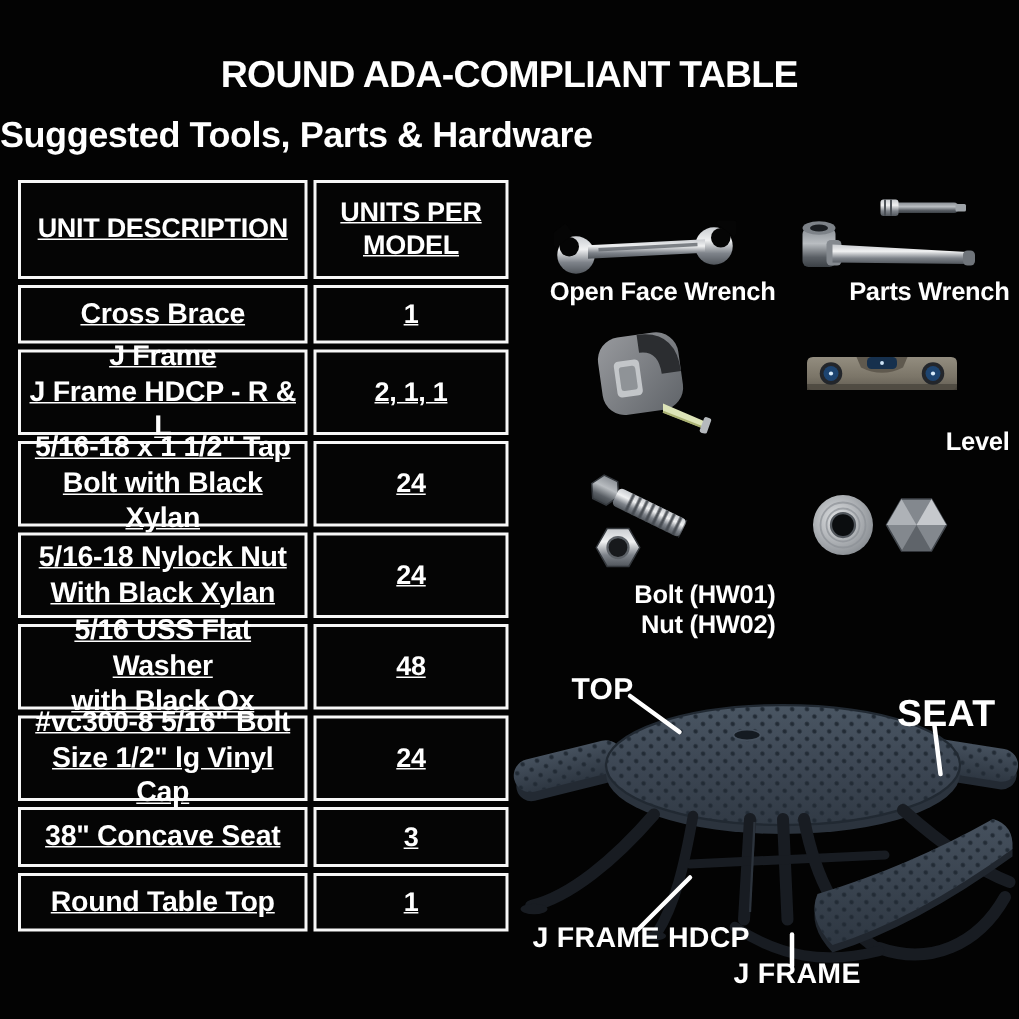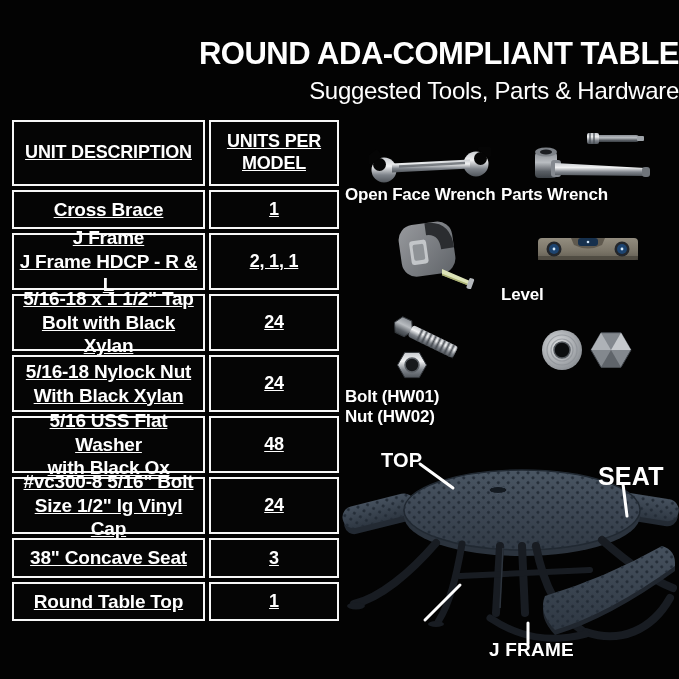--- a/index.html
+++ b/index.html
@@ -1,32 +1,32 @@
 <!DOCTYPE html>
 <html><head>
 <meta charset="utf-8">
 <style>
   html,body{margin:0;padding:0;background:#000;}
   .stage{position:relative;width:679px;height:679px;background:#030303;overflow:hidden;
          font-family:"Liberation Sans","DejaVu Sans",sans-serif;color:#fff;}
-  .title{position:absolute;top:36px;left:0;width:100%;text-align:right;
-         font-size:31px;font-weight:800;letter-spacing:-0.5px;}
-  .subtitle{position:absolute;top:77px;left:0;width:100%;text-align:right;
-         font-size:24px;font-weight:400;letter-spacing:-0.3px;}
+  .title{position:absolute;top:36px;left:0;width:100%;text-align:center;
+         font-size:25px;font-weight:800;letter-spacing:-0.5px;}
+  .subtitle{position:absolute;top:77px;left:0;width:100%;text-align:left;
+         font-size:24px;font-weight:700;letter-spacing:-0.3px;}
   .parts{position:absolute;left:12px;top:120px;display:grid;
          grid-template-columns:193px 130px;
          grid-template-rows:66px 39px 57px 57px 57px 57px 57px 40px 39px;gap:4px;text-decoration:underline;}
   .cell{border:2px solid #f7f7f7;background:#050505;display:flex;align-items:center;justify-content:center;
         text-align:center;white-space:pre-line;font-weight:700;font-size:19px;line-height:1.25;
         letter-spacing:-0.2px;padding:0 2px;box-sizing:border-box;}
   .cell.head{font-size:18px;line-height:1.2;}
   .cell.num{font-size:18px;}
   .tool-icon{position:absolute;}
   .tool-icon svg{display:block;}
-  .tool-label{position:absolute;width:172px;text-align:left;font-weight:700;font-size:17px;
+  .tool-label{position:absolute;width:172px;text-align:right;font-weight:700;font-size:17px;
         line-height:1.2;white-space:pre-line;letter-spacing:-0.2px;}
   .diag{position:absolute;left:340px;top:448px;}
   .diag-label{position:absolute;font-weight:800;letter-spacing:0.2px;}
   #lbl-top{left:381px;top:449px;font-size:20px;}
   #lbl-seat{left:598px;top:462px;font-size:25px;}
   #lbl-hdcp{left:355px;top:615px;font-size:19px;}
   #lbl-jframe{left:489px;top:639px;font-size:19px;}
 </style>
 </head>
 <body>
@@ -254,15 +254,16 @@
         <line x1="80" y1="16" x2="113" y2="40"></line>
         <line x1="283" y1="36" x2="287" y2="68"></line>
         <line x1="85" y1="172" x2="120" y2="137"></line>
         <line x1="188" y1="175" x2="188" y2="196"></line>
       </g>
     </svg>
   </div>
 
   <div class="diag-label" id="lbl-top">TOP</div>
   <div class="diag-label" id="lbl-seat">SEAT</div>
+  <div class="diag-label" id="lbl-hdcp">J FRAME HDCP</div>
   <div class="diag-label" id="lbl-jframe">J FRAME</div>
 
 </div>
 
 </body></html>

